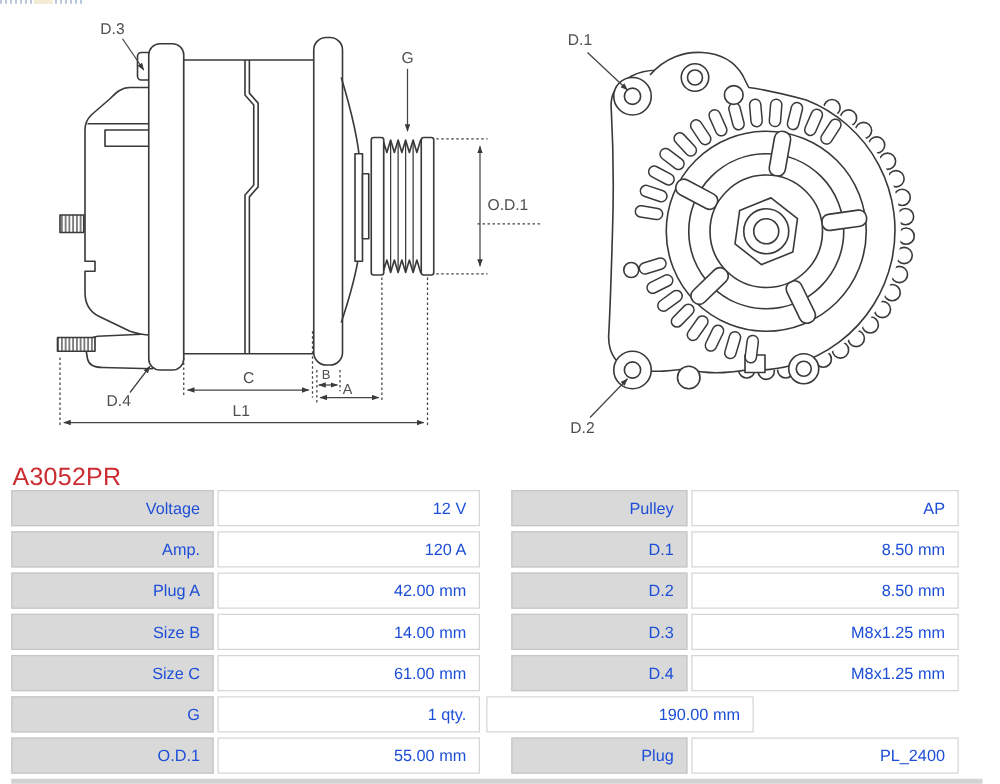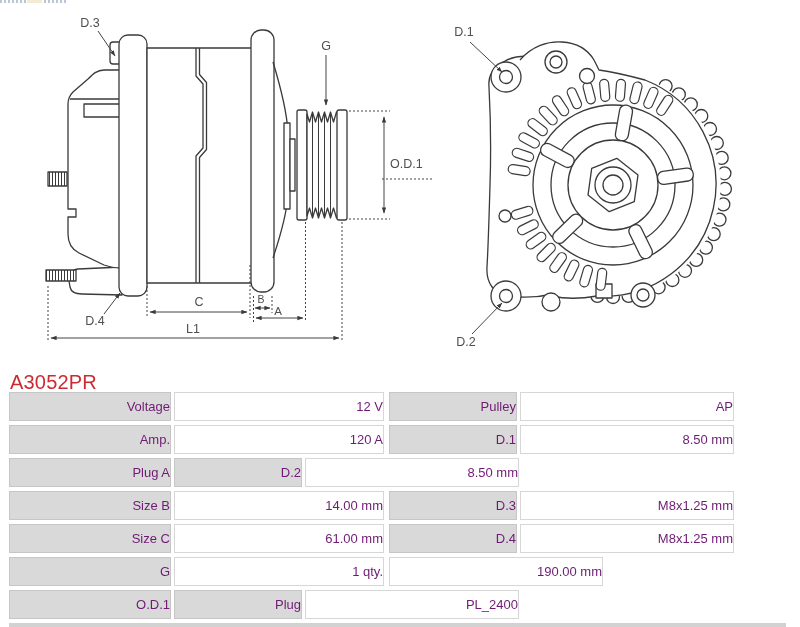--- a/index.html
+++ b/index.html
@@ -16,25 +16,25 @@
   svg text{font-family:"Liberation Sans", sans-serif; fill:#4f4f4f;}
 
   
   #part-number{position:absolute;left:10px;top:369px;font-size:20px;line-height:26px;
     font-weight:500;letter-spacing:.2px;}
 
   
   #spec-table{position:absolute;left:0;top:392px;width:800px;}
   .row{display:flex;margin:0 0 4px 9px;height:29px;}
   .cell{box-sizing:border-box;display:flex;align-items:center;justify-content:flex-end;
-    font-size:13px;color:#701a75;border:1px solid #d6d6d6;background:#fff;}
+    padding-right:10px;font-size:13px;color:#1d4ed8;border:1px solid #d6d6d6;background:#fff;}
   .cell.label{background:#d9d9d9;border-color:#c6c6c6;}
   .c1{width:162px;margin-right:3px;}
   .v1{width:210px;margin-right:5px;}
-  .c2{width:128px;margin-right:3px;}
+  .c2{width:141px;margin-right:3px;margin-left:20px;}
   .v2{width:214px;}
   #table-cutoff{position:absolute;left:9px;top:623px;width:777px;height:5px;background:#d2d2d2;}
 </style>
 </head>
 <body>
 
 <div id="page">
 
   <div id="artifact">
       <div class="chip"></div>
@@ -226,20 +226,21 @@
       <div class="cell value v2">AP</div>
     </div>
     <div class="row">
       <div class="cell label c1">Amp.</div>
       <div class="cell value v1">120 A</div>
       <div class="cell label c2">D.1</div>
       <div class="cell value v2">8.50 mm</div>
     </div>
     <div class="row">
       <div class="cell label c1">Plug A</div>
+      <div class="cell value v1">42.00 mm</div>
       <div class="cell label c2">D.2</div>
       <div class="cell value v2">8.50 mm</div>
     </div>
     <div class="row">
       <div class="cell label c1">Size B</div>
       <div class="cell value v1">14.00 mm</div>
       <div class="cell label c2">D.3</div>
       <div class="cell value v2">M8x1.25 mm</div>
     </div>
     <div class="row">
@@ -248,19 +249,20 @@
       <div class="cell label c2">D.4</div>
       <div class="cell value v2">M8x1.25 mm</div>
     </div>
     <div class="row">
       <div class="cell label c1">G</div>
       <div class="cell value v1">1 qty.</div>
       <div class="cell value v2">190.00 mm</div>
     </div>
     <div class="row">
       <div class="cell label c1">O.D.1</div>
+      <div class="cell value v1">55.00 mm</div>
       <div class="cell label c2">Plug</div>
       <div class="cell value v2">PL_2400</div>
     </div>
   </div>
   <div id="table-cutoff"></div>
 
 </div>
 
 </body></html>

